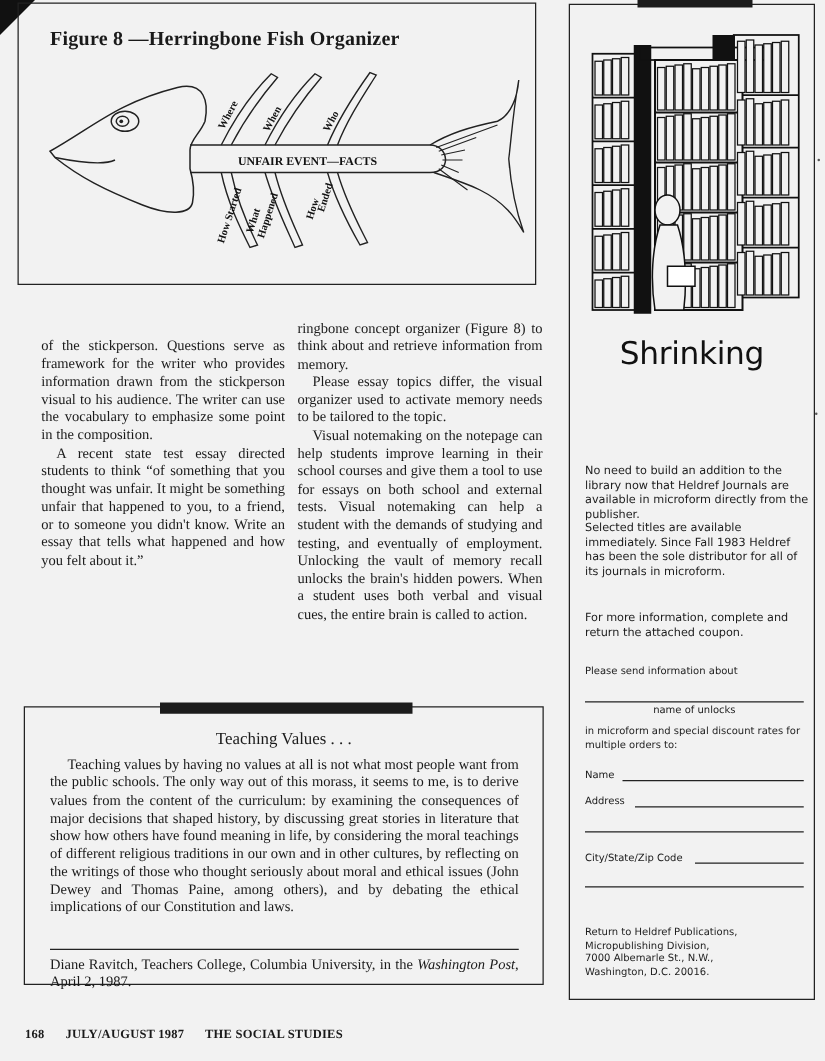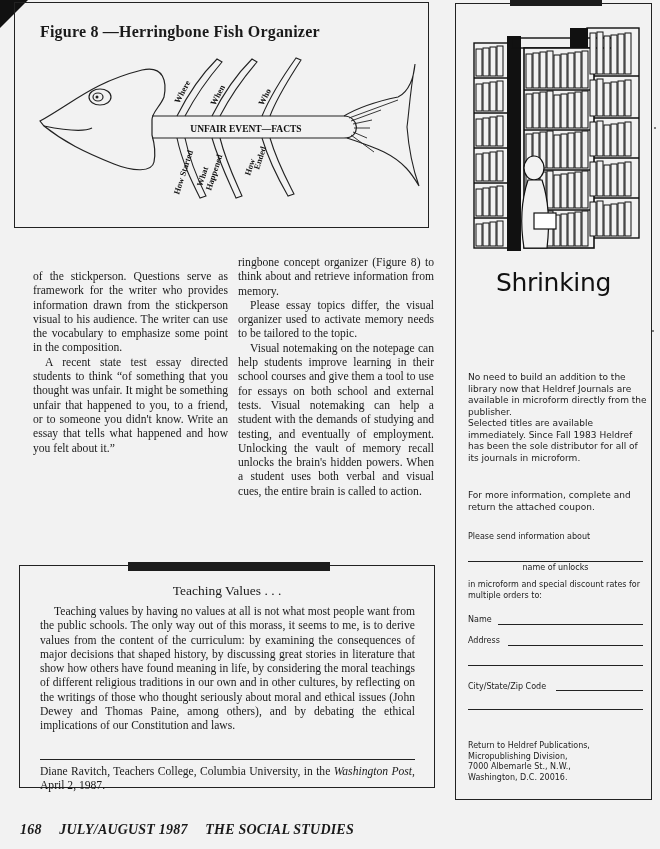--- a/index.html
+++ b/index.html
@@ -27,22 +27,22 @@
   .tv-bar { position: absolute; left: 128px; top: 562px; width: 202px; height: 9px; background: #1c1c1c; }
   .tv-title { position: absolute; left: 19px; top: 583px; width: 416px; text-align: center;
     font-size: 13.5px; font-weight: normal; }
   .tv-text { position: absolute; left: 40px; top: 605px; width: 375px; font-size: 11.6px;
     line-height: 14.3px; text-align: justify; text-indent: 14px; }
   .tv-rule { position: absolute; left: 40px; top: 759px; width: 375px; border-top: 1px solid #222; }
   .tv-cite { position: absolute; left: 40px; top: 765px; width: 375px; font-size: 11.6px;
     line-height: 14.3px; text-align: justify; }
   .tv-cite i { font-style: italic; }
 
-  .footer { position: absolute; left: 20px; top: 822px; font-size: 14px; font-weight: bold;
-    letter-spacing: 0.2px; font-style: italic; }
+  .footer { position: absolute; left: 20px; top: 822px; font-size: 10px; font-weight: bold;
+    letter-spacing: 0.2px; }
   .footer span { margin-right: 14px; }
 
   
   .ad-box { position: absolute; left: 455px; top: 3px; width: 197px; height: 797px;
     border: 1.5px solid #222; }
   .ad-bar { position: absolute; left: 510px; top: 0px; width: 92px; height: 6px; background: #1c1c1c; }
   .shelf-svg { position: absolute; left: 462px; top: 18px; width: 185px; height: 240px; }
   .ad-headline { position: absolute; left: 455px; top: 268px; width: 197px; text-align: center;
     font-family: "DejaVu Sans", sans-serif; font-size: 25px; line-height: 29px; color: #111;
     letter-spacing: -0.3px; }

